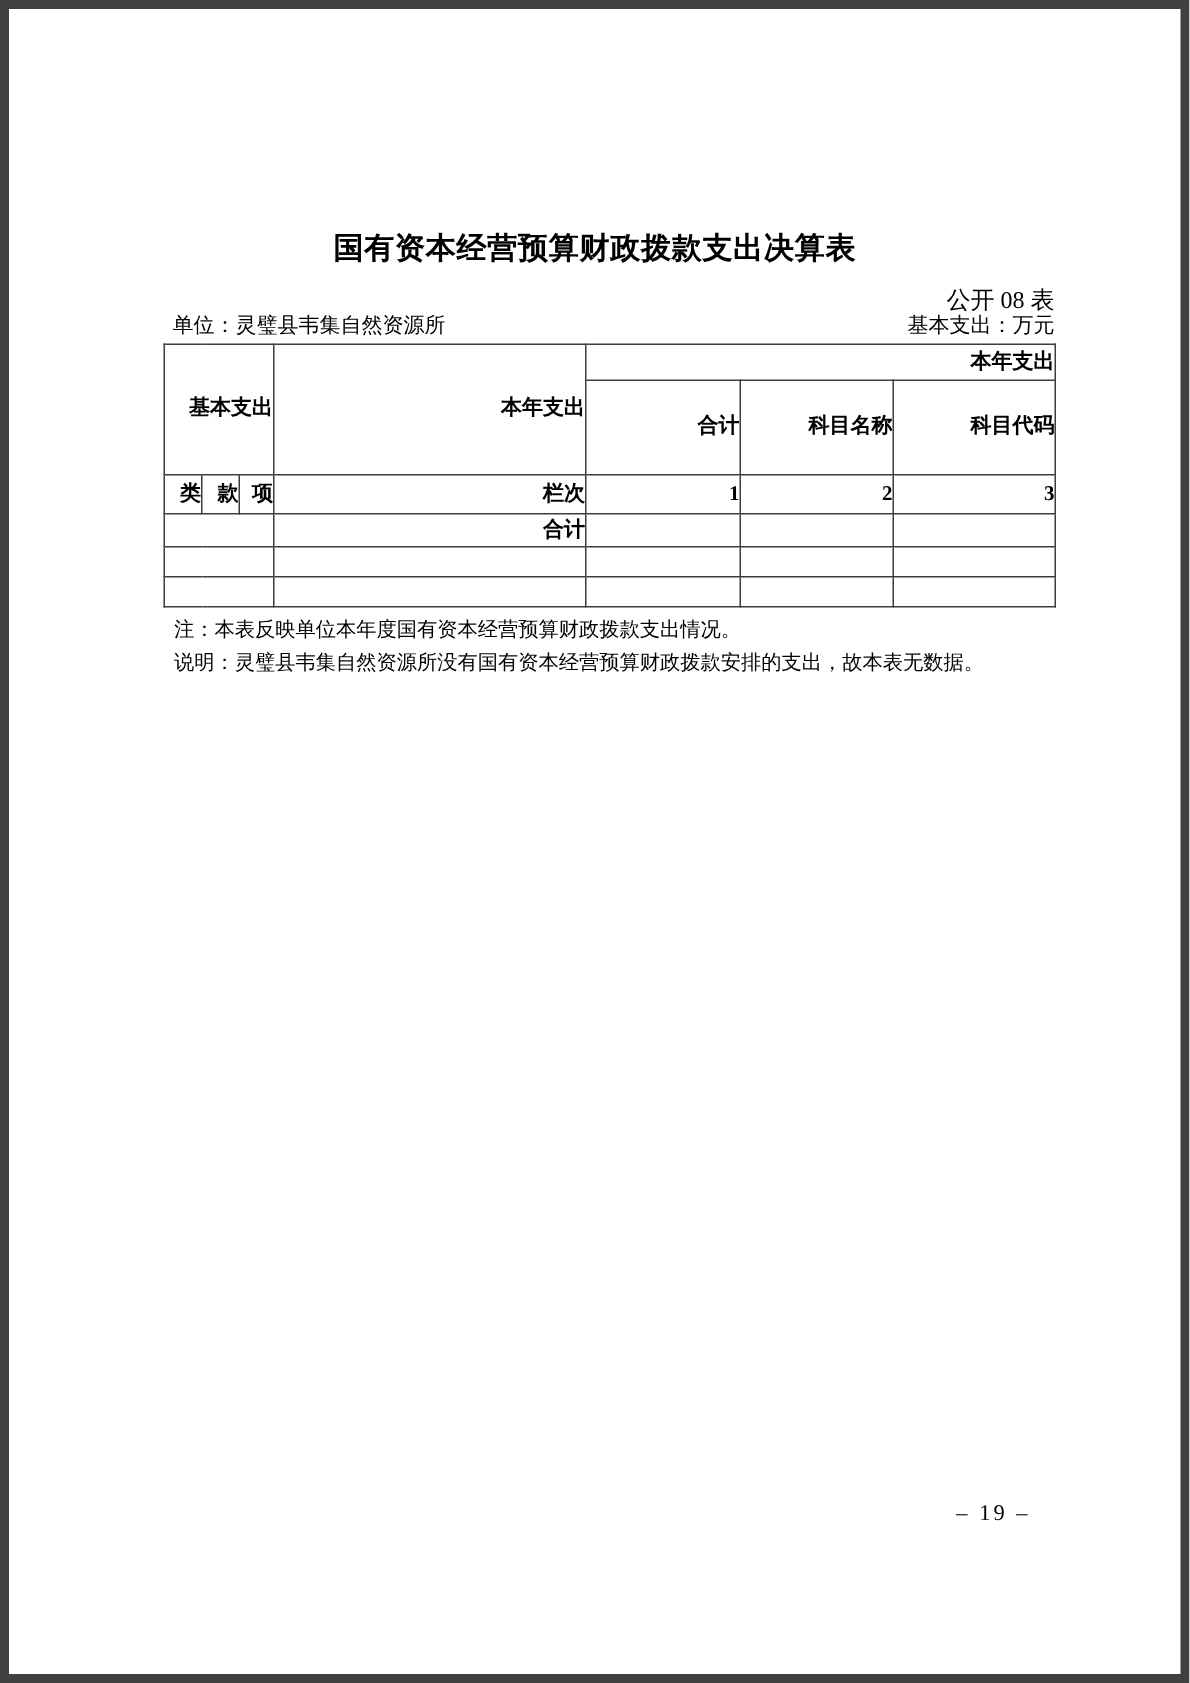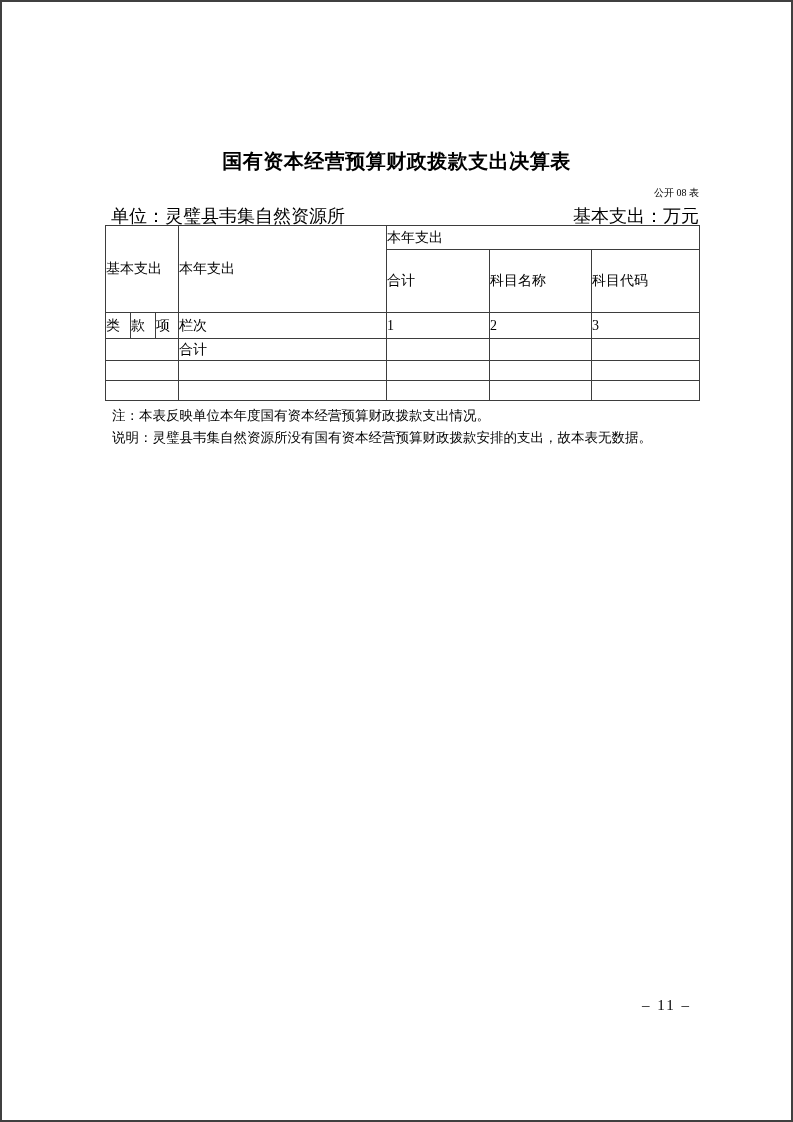--- a/index.html
+++ b/index.html
@@ -4,66 +4,66 @@
 <style>
   * { margin: 0; padding: 0; box-sizing: border-box; }
   html, body { background: #ffffff; }
   .page {
     position: relative;
     width: 793px;
     height: 1122px;
     background: #ffffff;
     color: #000000;
     font-family: "Liberation Serif", serif;
-    border: 2px solid #404040;
+    border: 6px solid #404040;
     overflow: hidden;
   }
   .doc-title {
     position: absolute;
     top: 146px;
     left: 0;
     width: 100%;
     text-align: center;
     font-family: "Liberation Sans", sans-serif;
     font-weight: 700;
     font-size: 20px;
     letter-spacing: 0.5px;
     color: #000000;
   }
   .table-code {
     position: absolute;
     top: 184px;
     left: 103px;
     width: 594px;
     text-align: right;
-    font-size: 10px;
+    font-size: 16px;
   }
   .meta-row {
     position: absolute;
     top: 202px;
     left: 103px;
     width: 594px;
     display: flex;
     justify-content: space-between;
-    font-size: 18px;
+    font-size: 14px;
   }
   .meta-row .unit-label { padding-left: 6px; }
   table.report {
     position: absolute;
     top: 223px;
     left: 103px;
     width: 594px;
     border-collapse: collapse;
     table-layout: fixed;
     font-size: 14px;
   }
   table.report th, table.report td {
     border: 1px solid #3d3d3d;
-    font-weight: normal;
-    text-align: left;
+    font-weight: bold;
+    text-align: right;
     vertical-align: middle;
     padding: 0;
     line-height: 1.25;
     overflow: hidden;
     white-space: nowrap;
   }
   table.report { border: 1.5px solid #3d3d3d; }
   tr.row-head1 { height: 24px; }
   tr.row-head2 { height: 63px; }
   tr.row-cols  { height: 26px; }
@@ -152,15 +152,15 @@
         <td></td>
       </tr>
     </tbody>
   </table>
 
   <div class="notes">
     <span class="note-line">注：本表反映单位本年度国有资本经营预算财政拨款支出情况。</span>
     <span class="note-line">说明：灵璧县韦集自然资源所没有国有资本经营预算财政拨款安排的支出，故本表无数据。</span>
   </div>
 
-  <div class="page-number">– 11 –</div>
+  <div class="page-number">– 19 –</div>
 
 </div>
 
 </body></html>

